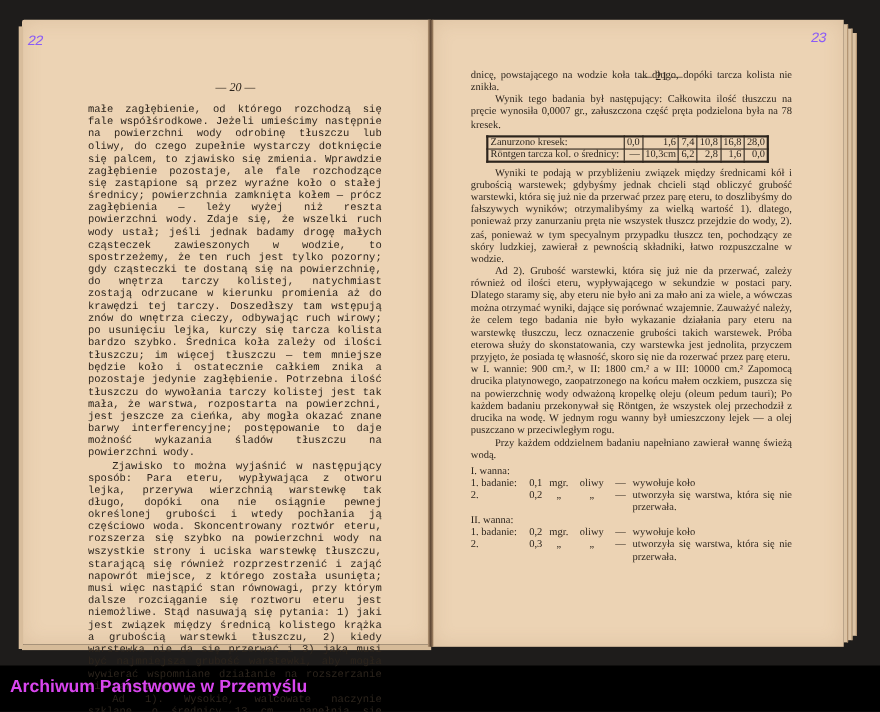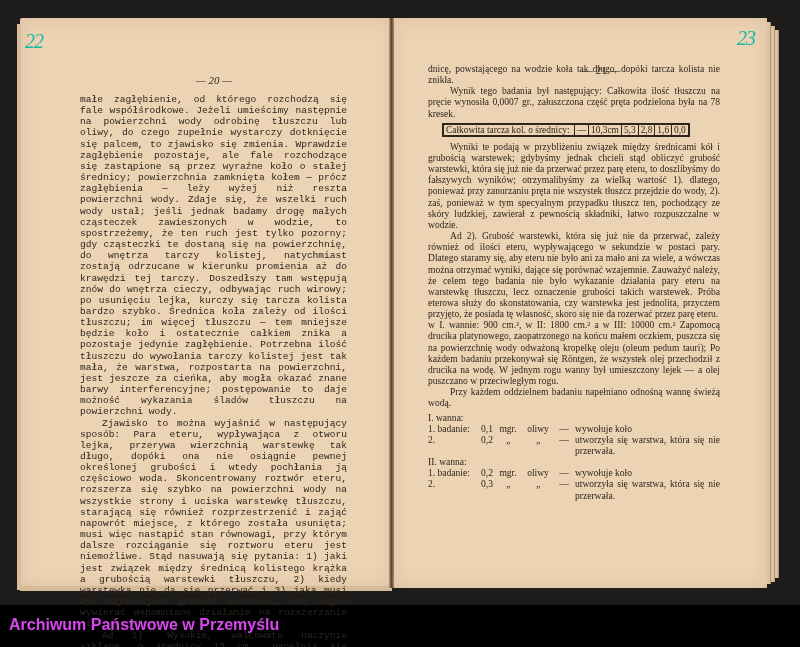--- a/index.html
+++ b/index.html
@@ -5,21 +5,21 @@
   html,body{margin:0;padding:0;}
   body{width:800px;height:647px;background:#000;overflow:hidden;position:relative;font-family:"Liberation Serif","DejaVu Serif",serif;}
   .scan{position:absolute;left:0;top:0;width:800px;height:605px;background:#1e1c1b;}
   .page{position:absolute;background:#ecd3b4;box-shadow:inset 0 0 18px rgba(150,110,70,0.18);}
   .page.left{left:20px;top:18px;width:372px;height:568px;border-radius:2px 0 0 2px;}
   .page.left .edge{position:absolute;left:-3px;top:6px;bottom:-4px;width:4px;background:#d8bd9c;}
   .page.left .edgeb{position:absolute;left:0;right:0;bottom:-5px;height:5px;background:#d6bb99;}
   .page.right{left:393px;top:18px;width:374px;height:570px;}
   .stack{position:absolute;top:22px;width:3px;background:#dcc3a3;border-right:1px solid #b49573;}
   .gutter{position:absolute;left:389px;top:18px;width:5px;height:570px;background:linear-gradient(90deg,#b89a78,#5d4634,#a88a69);}
-  .ms{position:absolute;font-family:Liberation Serif, serif;font-size:20px;color:#14b8a6;font-style:italic;letter-spacing:-1px;}
+  .ms{position:absolute;font-family:Liberation Mono, monospace;font-size:13px;color:#8b5cf6;font-style:italic;letter-spacing:-1px;}
   .folio{position:absolute;font-size:11px;color:#2c241c;}
   .col{position:absolute;font-size:9.55px;line-height:11.15px;color:#2d251d;text-align:justify;}
   .col.l{left:80px;top:94px;width:267px;font-family:Liberation Mono, monospace;}
   .col.r{left:428px;top:63px;width:292px;}
   .col p{margin:0;}
   .ind{text-indent:22px;}
   table.mt{border-collapse:collapse;border:2px solid #2d251d;margin:4px 0 4px 14px;font-size:9.4px;line-height:10px;}
   table.mt td{border:1px solid #2d251d;padding:0 2px;text-align:right;white-space:nowrap;}
   table.mt td.h{text-align:left;padding-right:4px;}
   .ctr{text-align:left;}
@@ -58,35 +58,44 @@
     <p>małe zagłębienie, od którego rozchodzą się fale współśrodkowe. Jeżeli umieścimy następnie na powierzchni wody odrobinę tłuszczu lub oliwy, do czego zupełnie wystarczy dotknięcie się palcem, to zjawisko się zmienia. Wprawdzie zagłębienie pozostaje, ale fale rozchodzące się zastąpione są przez wyraźne koło o stałej średnicy; powierzchnia zamknięta kołem — prócz zagłębienia — leży wyżej niż reszta powierzchni wody. Zdaje się, że wszelki ruch wody ustał; jeśli jednak badamy drogę małych cząsteczek zawieszonych w wodzie, to spostrzeżemy, że ten ruch jest tylko pozorny; gdy cząsteczki te dostaną się na powierzchnię, do wnętrza tarczy kolistej, natychmiast zostają odrzucane w kierunku promienia aż do krawędzi tej tarczy. Doszedłszy tam wstępują znów do wnętrza cieczy, odbywając ruch wirowy; po usunięciu lejka, kurczy się tarcza kolista bardzo szybko. Średnica koła zależy od ilości tłuszczu; im więcej tłuszczu — tem mniejsze będzie koło i ostatecznie całkiem znika a pozostaje jedynie zagłębienie. Potrzebna ilość tłuszczu do wywołania tarczy kolistej jest tak mała, że warstwa, rozpostarta na powierzchni, jest jeszcze za cieńka, aby mogła okazać znane barwy interferencyjne; postępowanie to daje możność wykazania śladów tłuszczu na powierzchni wody.</p>
     <p class="ind">Zjawisko to można wyjaśnić w następujący sposób: Para eteru, wypływająca z otworu lejka, przerywa wierzchnią warstewkę tak długo, dopóki ona nie osiągnie pewnej określonej grubości i wtedy pochłania ją częściowo woda. Skoncentrowany roztwór eteru, rozszerza się szybko na powierzchni wody na wszystkie strony i uciska warstewkę tłuszczu, starającą się również rozprzestrzenić i zająć napowrót miejsce, z którego została usunięta; musi więc nastąpić stan równowagi, przy którym dalsze rozciąganie się roztworu eteru jest niemożliwe. Stąd nasuwają się pytania: 1) jaki jest związek między średnicą kolistego krążka a grubością warstewki tłuszczu, 2) kiedy warstewka nie da się przerwać i 3) jaką musi być najmniejsza grubość warstewki, aby mogła wywierać wspomniane działanie na rozszerzanie się pary eteru.</p>
     <p class="ind">Ad 1). Wysokie, walcowate naczynie szklane, o średnicy 13 cm., napełnia się świeżą, czystą wodą z wodociągu, aż po brzegi. Ponad środkiem powierzchni wody ustawia się lejek o średnicy 8 cm. tak, że otwór lejka, o średnicy 0,6 cm. jest oddalony od powierzchni prawie na 2 cm. Do lejka kładzie się zwój waty, napojonej eterem; aby można umieszczać na powierzchni wody, kolejno rozmaite, znane ilości tłuszczu, roztarł Röntgen, przy pomocy bibuły, maleńką ilość tłuszczu na szklanym pręcie, opatrzonym w podziałkę; poprzednio jednak pręt starannie oczyszczono i odważono. Powtórne zważenie wskazało ciężar tłuszczu, znajdującego się na pręcie. Następnie zanurzano pręt powoli w wodę, aż do pewnej odmierzonej głębokości i oznaczano śre-</p>
   </div>
 
   <div class="col r">
     <p>dnicę, powstającego na wodzie koła tak długo, dopóki tarcza kolista nie znikła.</p>
     <p class="ind">Wynik tego badania był następujący: Całkowita ilość tłuszczu na pręcie wynosiła 0,0007 gr., załuszczona część pręta podzielona była na 78 kresek.</p>
     <table class="mt">
       <tbody>
+          <tr>
+        <td class="h">Zanurzono kresek:</td>
+        <td>0,0</td>
+        <td>1,6</td>
+        <td>7,4</td>
+        <td>10,8</td>
+        <td>16,8</td>
+        <td>28,0</td>
+      </tr>
       <tr>
-        <td class="h">Całkowita tarcza kol. o średnicy:</td>
+        <td class="h">Röntgen tarcza kol. o średnicy:</td>
         <td>—</td>
         <td>10,3cm</td>
-        <td>5,3</td>
+        <td>6,2</td>
         <td>2,8</td>
         <td>1,6</td>
         <td>0,0</td>
       </tr>
     </tbody>
       </table>
     <p class="ind">Wyniki te podają w przybliżeniu związek między średnicami kół i grubością warstewek; gdybyśmy jednak chcieli stąd obliczyć grubość warstewki, która się już nie da przerwać przez parę eteru, to doszlibyśmy do fałszywych wyników; otrzymalibyśmy za wielką wartość 1). dlatego, ponieważ przy zanurzaniu pręta nie wszystek tłuszcz przejdzie do wody, 2). zaś, ponieważ w tym specyalnym przypadku tłuszcz ten, pochodzący ze skóry ludzkiej, zawierał z pewnością składniki, łatwo rozpuszczalne w wodzie.</p>
     <p class="ind">Ad 2). Grubość warstewki, która się już nie da przerwać, zależy również od ilości eteru, wypływającego w sekundzie w postaci pary. Dlatego staramy się, aby eteru nie było ani za mało ani za wiele, a wówczas można otrzymać wyniki, dające się porównać wzajemnie. Zauważyć należy, że celem tego badania nie było wykazanie działania pary eteru na warstewkę tłuszczu, lecz oznaczenie grubości takich warstewek. Próba eterowa służy do skonstatowania, czy warstewka jest jednolita, przyczem przyjęto, że posiada tę własność, skoro się nie da rozerwać przez parę eteru.</p>
     <p>w I. wannie: 900 cm.², w II: 1800 cm.² a w III: 10000 cm.² Zapomocą drucika platynowego, zaopatrzonego na końcu małem oczkiem, puszcza się na powierzchnię wody odważoną kropelkę oleju (oleum pedum tauri); Po każdem badaniu przekonywał się Röntgen, że wszystek olej przechodził z drucika na wodę. W jednym rogu wanny był umieszczony lejek — a olej puszczano w przeciwległym rogu.</p>
-    <p class="ind">Przy każdem oddzielnem badaniu napełniano odnośną wannę świeżą wodą.</p>
+    <p class="ind">Przy każdem oddzielnem badaniu napełniano zawierał wannę świeżą wodą.</p>
 
     <div class="ctr" style="margin-top:3px;">I. wanna:</div>
     <div class="tr">
       <span class="a">1. badanie:</span>
       <span class="b">0,1</span>
       <span class="c" style="text-align:center">mgr.</span>
       <span class="e" style="width:30px">oliwy</span>
       <span class="d">—</span>
       <span class="f">wywołuje koło</span>
     </div>

